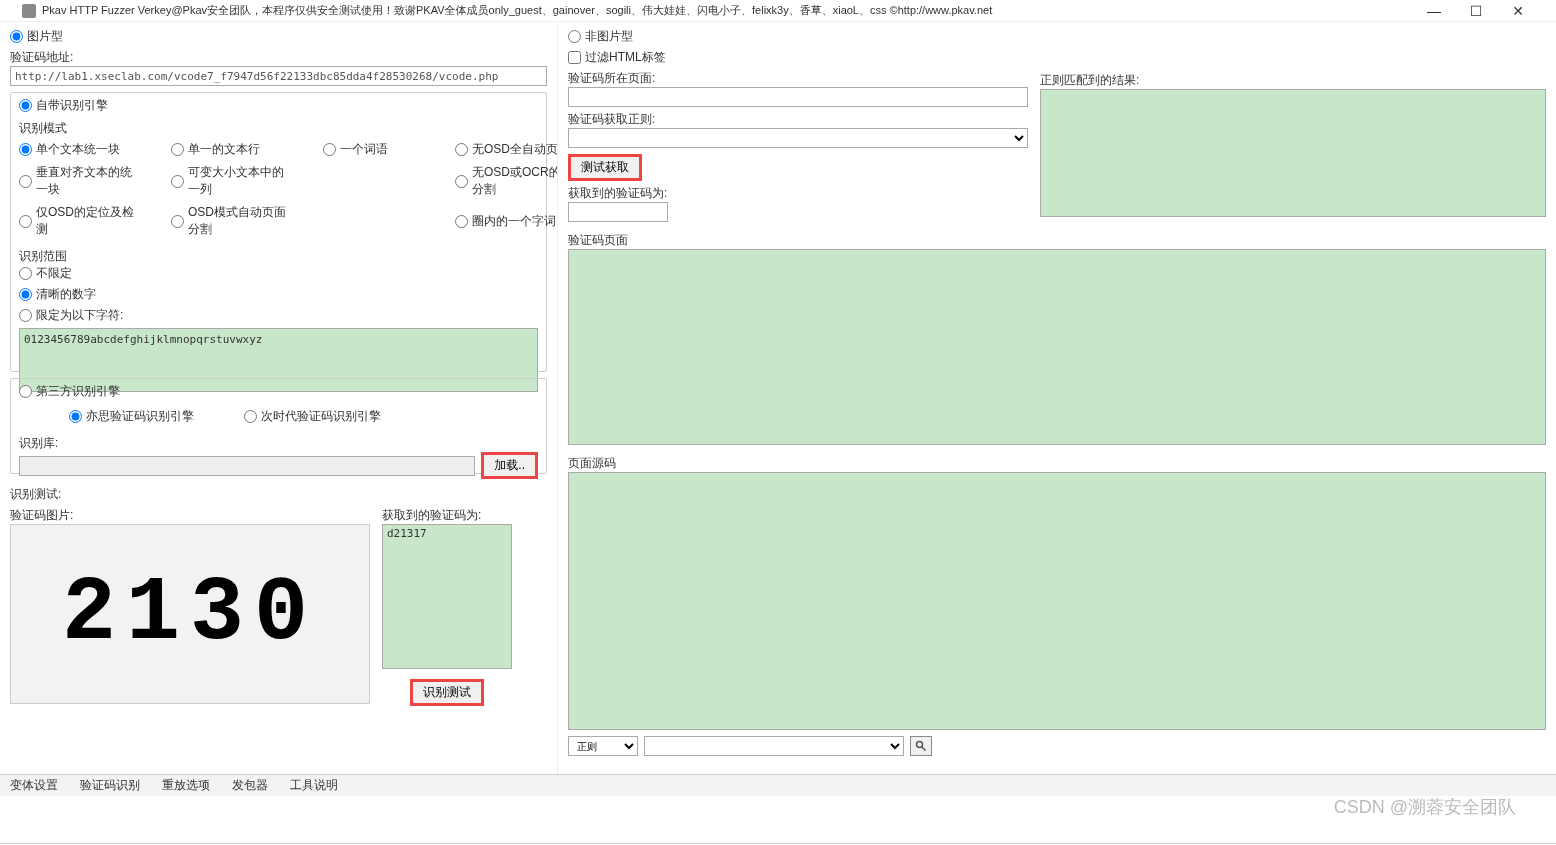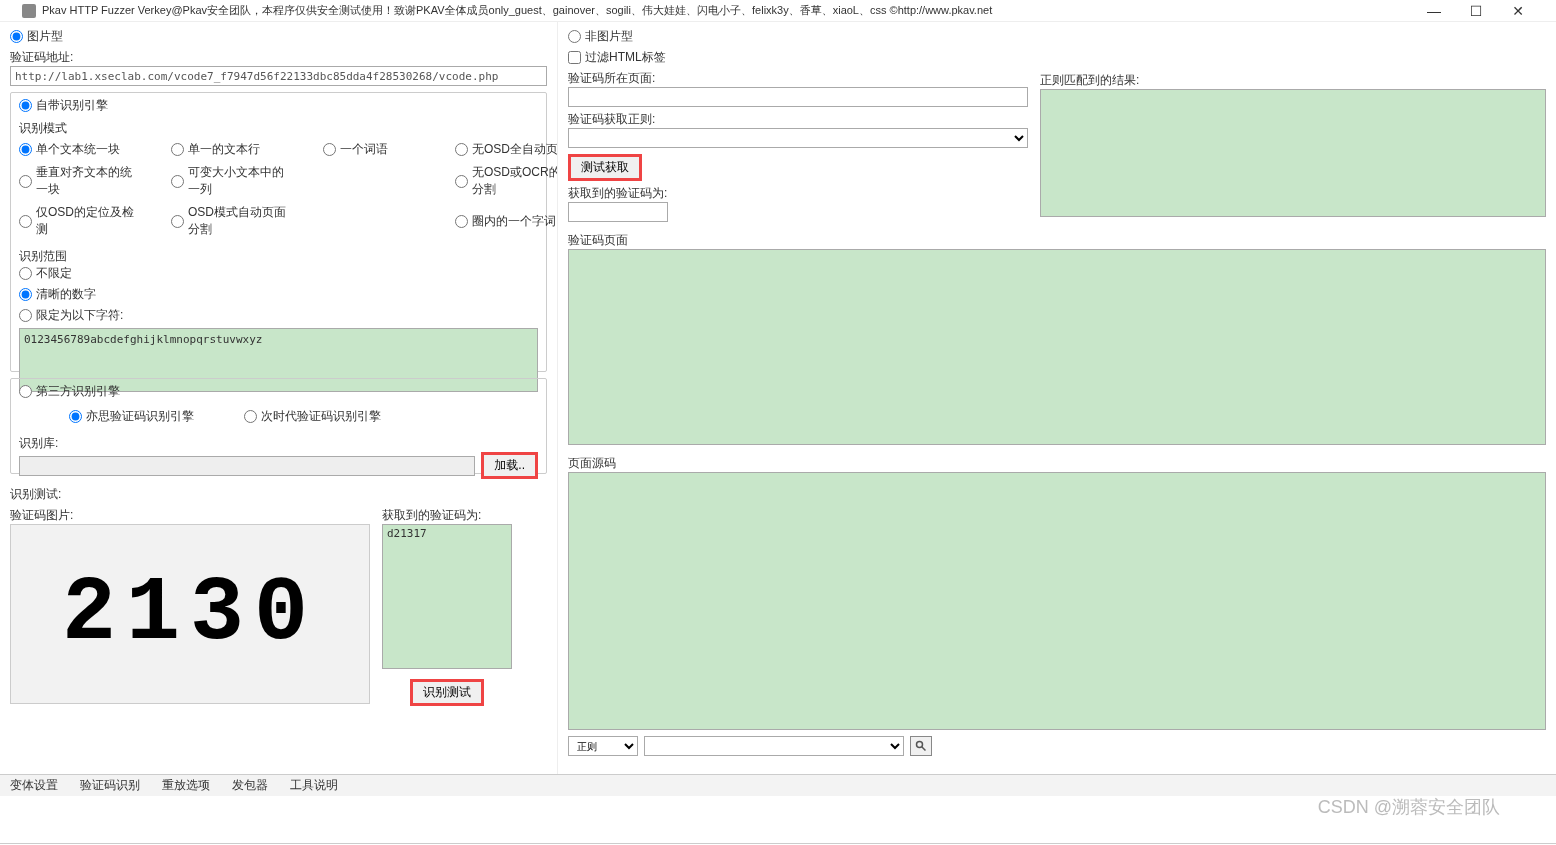--- a/index.html
+++ b/index.html
@@ -23,21 +23,21 @@
 .green-box { background: #c8e6c9; border: 1px solid #aaa; }
 .green-scroll { background: #c8e6c9; border: 1px solid #aaa; overflow-y: scroll; font-family: Consolas, monospace; font-size: 11px; padding: 4px; }
 button { border: 3px solid #ef4444; background: #f0f0f0; padding: 2px 10px; font-size: 12px; cursor: pointer; }
 .tabs { display: flex; border-top: 1px solid #ccc; background: #f3f3f3; height: 22px; align-items: center; padding: 0 6px; gap: 14px; }
 .tabs .tab { cursor: pointer; padding: 2px 4px; }
 .status { height: 20px; border-top: 1px solid #ccc; padding: 0 8px; display: flex; align-items: center; justify-content: space-between; font-size: 11px; color: #555; margin-top: 47px; }
 .flex { display: flex; align-items: center; gap: 6px; }
 .btn-search { width: 22px; height: 20px; border: 1px solid #888; background: #f0f0f0; display: inline-flex; align-items: center; justify-content: center; cursor: pointer; }
 .captcha-box { width: 360px; height: 180px; background: #f2f2f2; border: 1px solid #ccc; display: flex; align-items: center; justify-content: center; }
 .captcha-num { font-family: "Courier New", monospace; font-size: 90px; font-weight: bold; color: #000; letter-spacing: 10px; }
-.watermark { position: fixed; right: 56px; bottom: 26px; font-size: 18px; color: rgba(120,120,120,0.5); pointer-events: none; }
+.watermark { position: fixed; right: 40px; bottom: 26px; font-size: 18px; color: rgba(120,120,120,0.5); pointer-events: none; }
 </style>
 </head>
 <body>
 
 <div class="titlebar">
   <div class="app-icon"></div>
   <div class="title">Pkav HTTP Fuzzer   Verkey@Pkav安全团队，本程序仅供安全测试使用！致谢PKAV全体成员only_guest、gainover、sogili、伟大娃娃、闪电小子、felixk3y、香草、xiaoL、css  ©http://www.pkav.net</div>
   <div class="tb-btns">
     <div class="tb-btn">—</div>
     <div class="tb-btn">☐</div>

